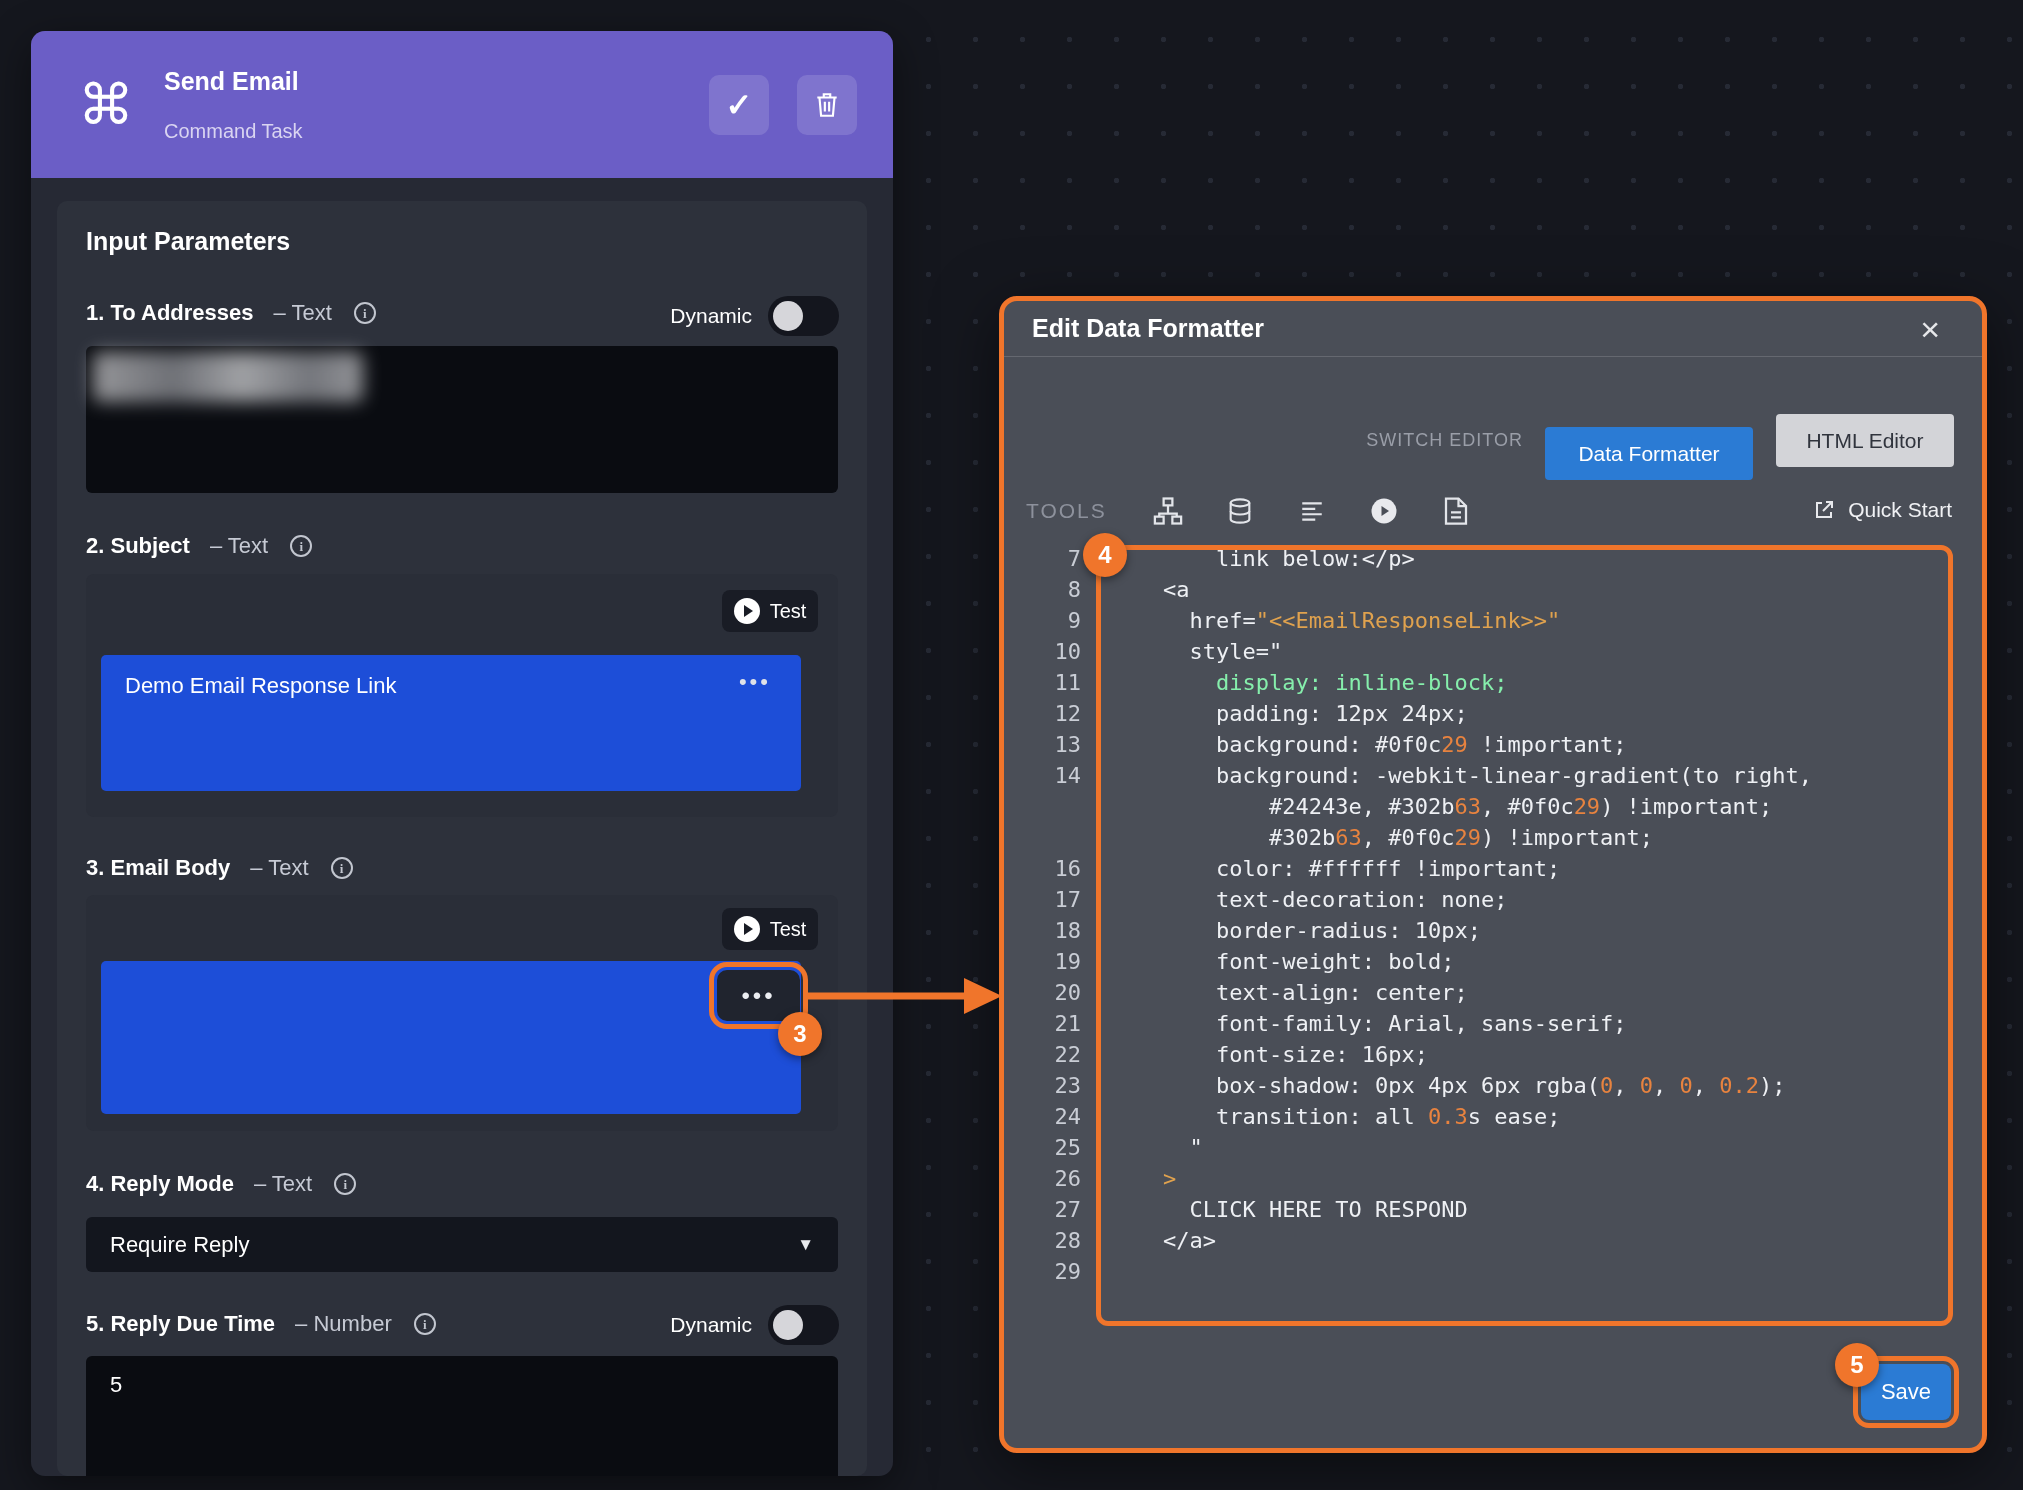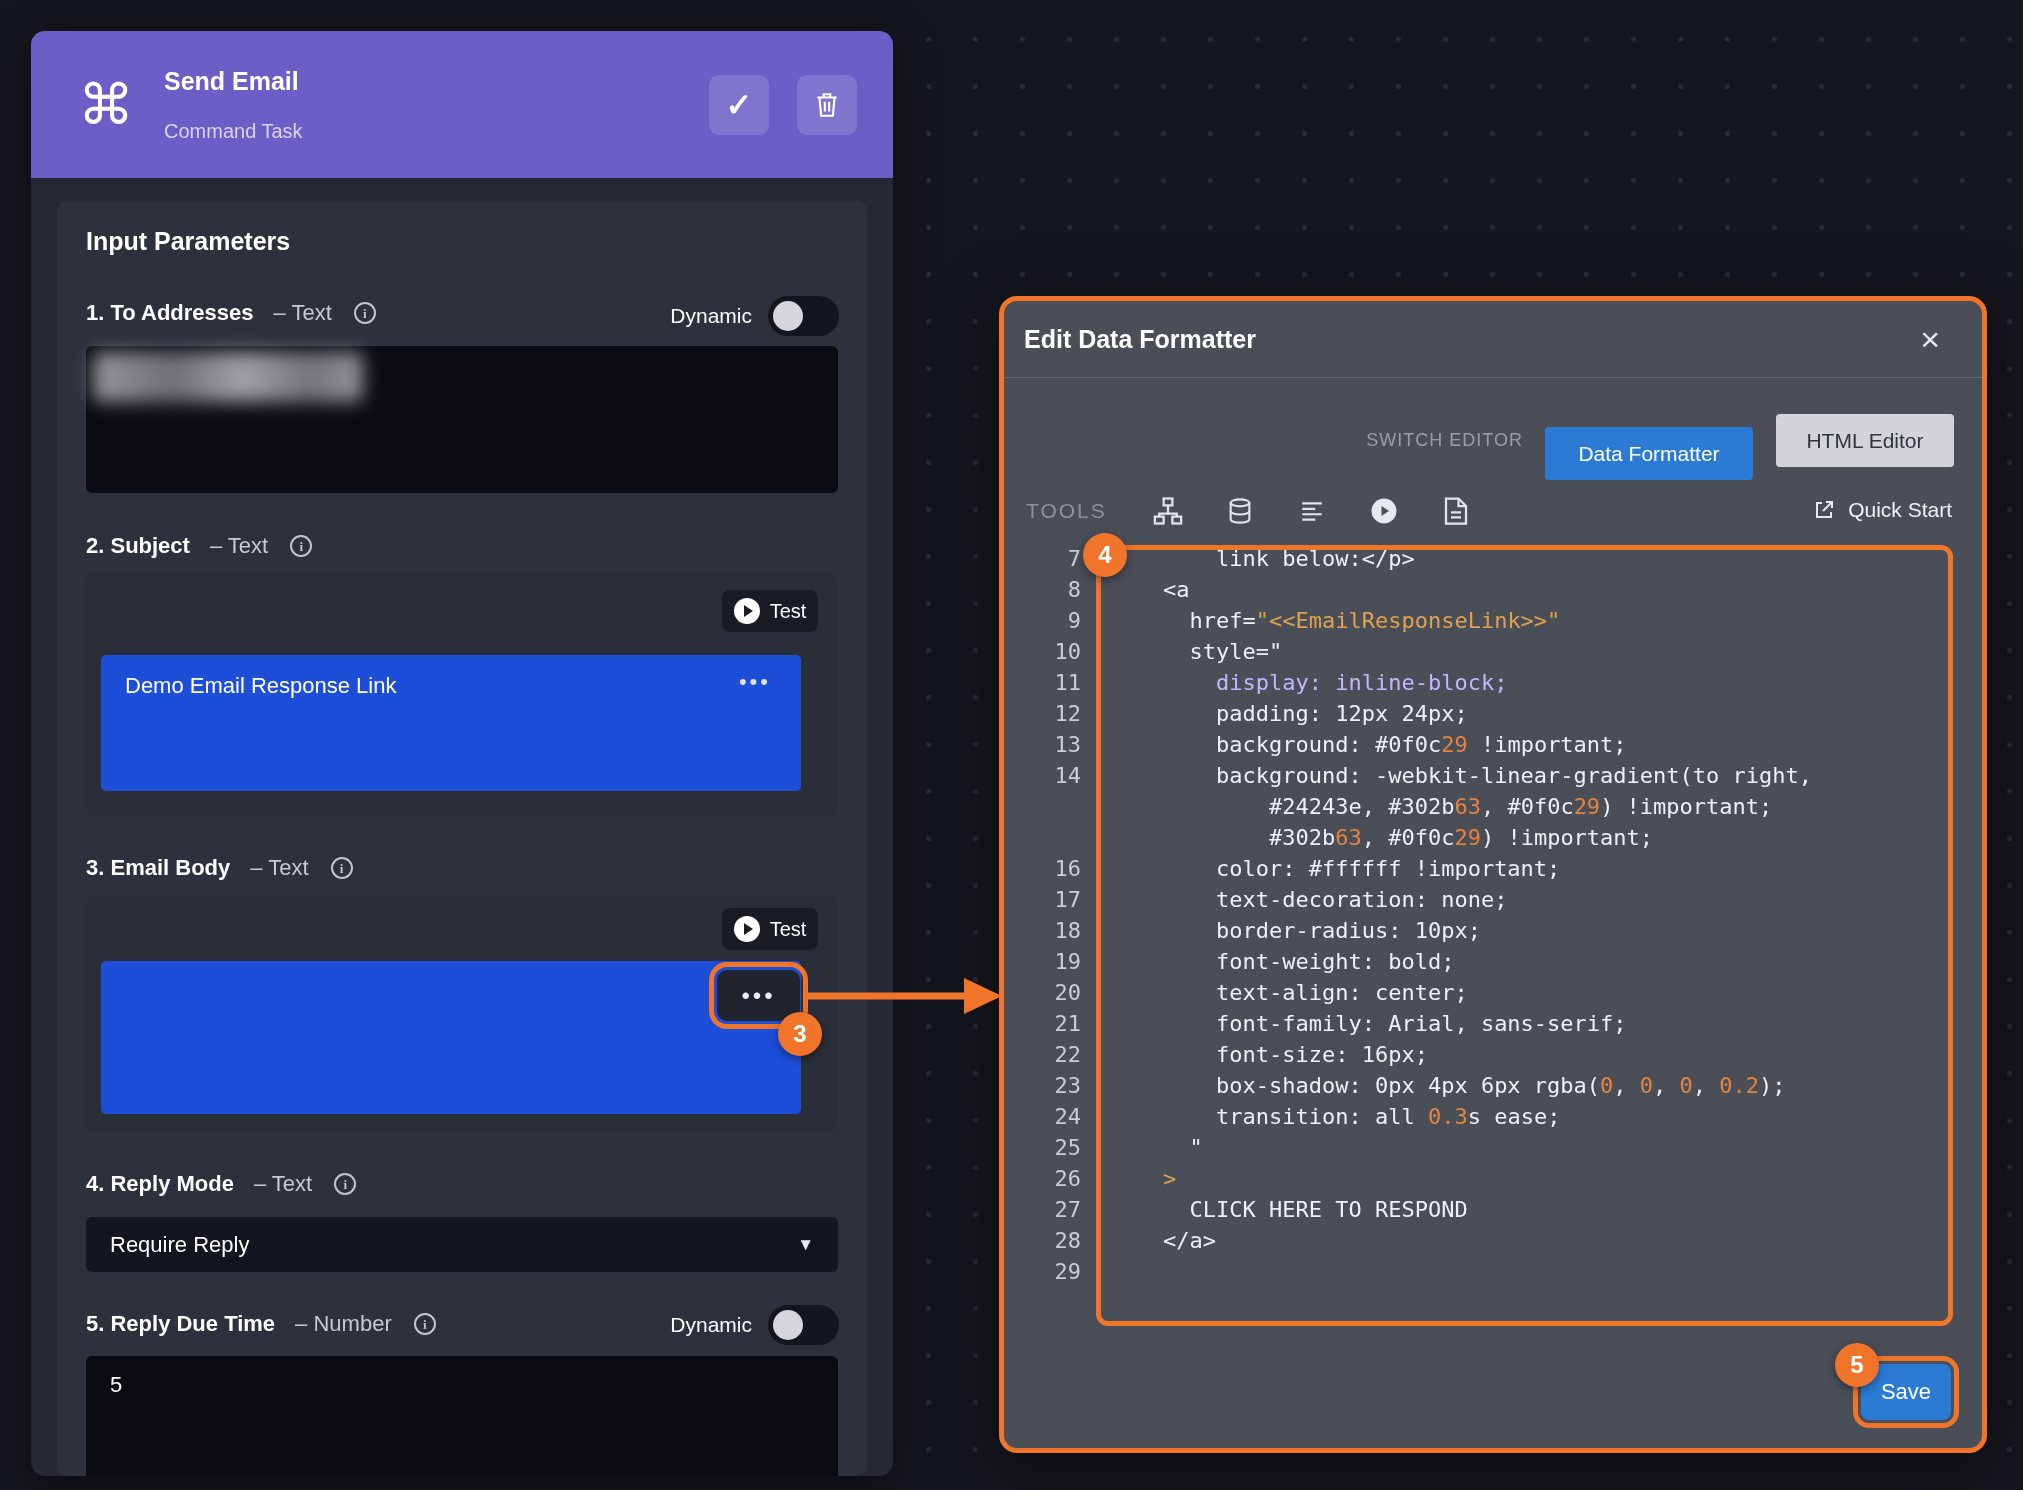--- a/index.html
+++ b/index.html
@@ -59,44 +59,44 @@
   .caret { font-size:17px; color:#e8eaee; }
   .badge { position:absolute; width:44px; height:44px; border-radius:50%; background:#f0752b;
     color:#fff; font-size:24px; font-weight:700; display:flex; align-items:center; justify-content:center;
     box-shadow:0 3px 9px rgba(0,0,0,.4); z-index:6; }
   
   .arrow { position:absolute; left:806px; top:972px; z-index:5; }
   
   .modal { position:absolute; left:999px; top:296px; width:988px; height:1157px;
     background:#4a4e57; border:5px solid #f0752b; border-radius:18px;
     box-shadow:0 16px 64px rgba(0,0,0,.5); z-index:4; }
-  .modal-header { position:absolute; left:0; top:0; right:0; height:77px;
+  .modal-header { position:absolute; left:0; top:0; right:0; height:56px;
     border-bottom:1px solid rgba(255,255,255,.15);
-    display:flex; align-items:center; justify-content:space-between; padding:0 42px 0 20px; }
+    display:flex; align-items:center; justify-content:space-between; padding:0 42px 0 28px; }
   .modal-title { font-size:25px; font-weight:700; }
   .close { font-size:34px; color:#e6e7ea; line-height:1; cursor:pointer; }
   .switch-row { position:absolute; top:100px; right:28px; display:flex; align-items:center; gap:22px; }
   .switch-label { font-size:18px; letter-spacing:1px; color:#9a9ea8; }
   .tab { height:53px; display:flex; align-items:center; justify-content:center; font-size:21px;
     border-radius:4px; cursor:pointer; }
   .tab-active { width:208px; background:#2b7bd4; color:#fff;margin-top:26px; }
   .tab-inactive { width:178px; background:#d3d4d8; color:#30343d; margin-left:1px; }
   .tools-label { position:absolute; left:22px; top:198px; font-size:21px; letter-spacing:2px; color:#8d919c; }
   .tools-icons { position:absolute; left:148px; top:194px; display:flex; gap:40px; align-items:center; }
   .tool-icon { width:32px; height:32px; display:flex; align-items:center; justify-content:center; cursor:pointer; }
   .quick-start { position:absolute; top:197px; right:30px; display:flex; align-items:flex-end; gap:12px;
     font-size:21px; color:#f0f1f4; cursor:pointer; }
   .code-area { position:absolute; left:0; top:242px; right:8px; height:780px; overflow:hidden;
     font-family:"DejaVu Sans Mono", monospace; font-size:22px; line-height:31px; }
   .code-row { display:flex; height:31px; }
   .ln { width:77px; text-align:right; color:#c9cdd5; flex:none; }
   .code { white-space:pre; margin-left:82px; }
   .tok-p { color:#eef0f4; }
   .tok-s { color:#e0a24e; }
-  .tok-y { color:#c4b5fd;text-align:right; }
+  .tok-y { color:#86efac;text-align:right; }
   .tok-o { color:#e8833f; }
   .annot-box { position:absolute; left:92px; top:244px; width:857px; height:781px;
     border:5px solid #f0752b; border-radius:12px; pointer-events:none; }
   .save-btn { position:absolute; right:31px; bottom:28px; width:90px; height:56px; background:#2b7bd4;
     border-radius:8px; display:flex; align-items:center; justify-content:center; font-size:22px;
     outline:5px solid #f0752b; outline-offset:3px; cursor:pointer; }
 </style>
 </head>
 <body>
 

